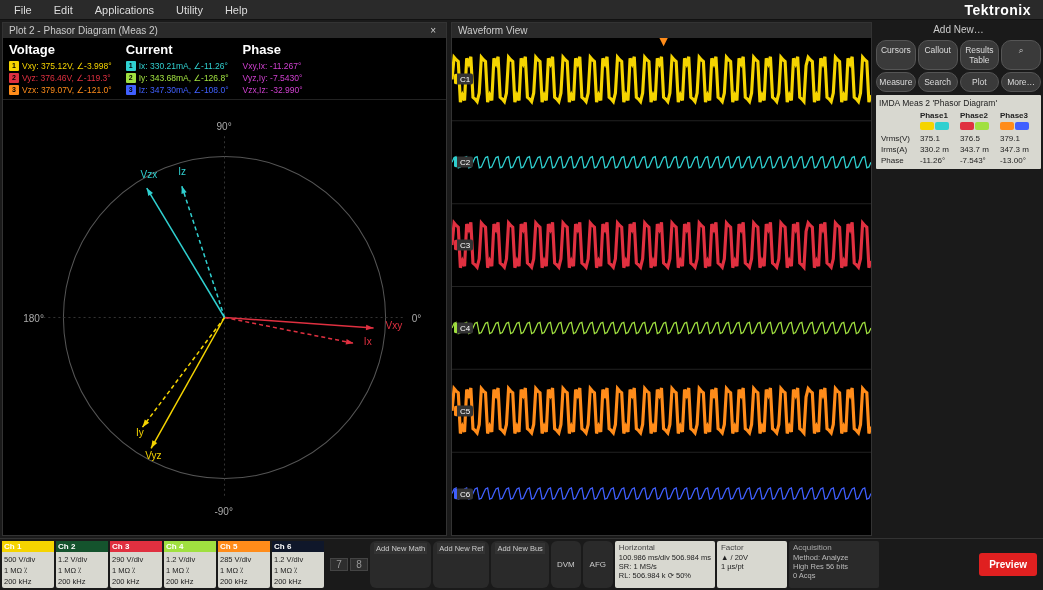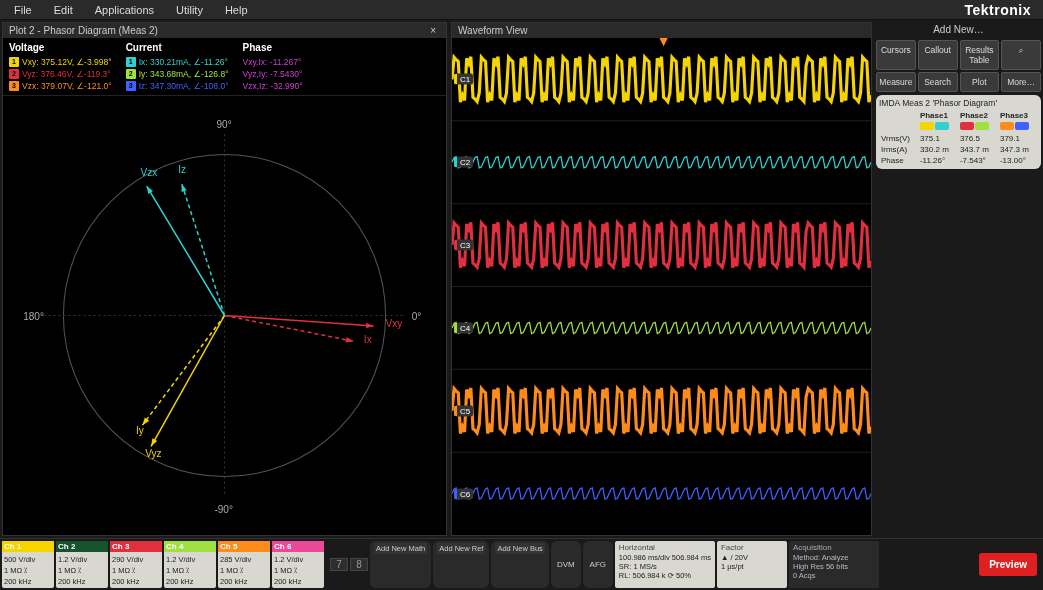--- a/index.html
+++ b/index.html
@@ -11,39 +11,39 @@
   .logo { font-weight: bold; font-size: 14px; color: #fff; letter-spacing: 0.5px; padding-right: 8px; }
   
   .main-area { flex: 1; display: flex; gap: 4px; padding: 2px; min-height: 0; }
   
   .left-panel { width: 445px; display: flex; flex-direction: column; background: #000; border: 1px solid #333; }
   .panel-title { background: #2a2a2a; padding: 2px 6px; font-size: 10px; display: flex; justify-content: space-between; align-items: center; }
   .close-x { cursor: pointer; padding: 0 4px; }
   
   .readouts { display: flex; gap: 14px; padding: 4px 6px; background: #000; border-bottom: 1px solid #222; font-size: 8.5px; }
   .readout-col { display: flex; flex-direction: column; gap: 2px; }
-  .readout-header { color: #fff; font-weight: bold; margin-bottom: 2px; font-size: 10px; }
+  .readout-header { color: #fff; font-weight: bold; margin-bottom: 2px; font-size: 13px; }
   .readout-row { display: flex; align-items: center; gap: 3px; white-space: nowrap; }
   .chip { width: 10px; height: 10px; display: inline-block; border-radius: 1px; font-size: 7px; text-align: center; line-height: 10px; color:#000; font-weight:bold; }
   
   .phasor-area { flex: 1; position: relative; background: #000; }
   .phasor-svg { width: 100%; height: 100%; }
   
   .center-panel { flex: 1; display: flex; flex-direction: column; background: #000; border: 1px solid #333; min-width: 0; }
   .waveform-area { flex: 1; position: relative; background: #000; overflow: hidden; }
   .wf-svg { width: 100%; height: 100%; }
   .ch-badge { position: absolute; left: 2px; background: #333; color: #fff; font-size: 8px; padding: 1px 3px; border-radius: 2px; }
   
   .right-panel { width: 165px; display: flex; flex-direction: column; gap: 3px; }
   .add-new { text-align: center; font-size: 10px; color: #ccc; padding: 2px 0; }
   .btn-grid { display: grid; grid-template-columns: repeat(4, 1fr); gap: 2px; }
-  .side-btn { background: #3a3a3a; border: 1px solid #555; padding: 4px 2px; font-size: 8.5px; text-align: center; cursor: pointer; color: #ddd; border-radius: 2px; }
+  .side-btn { background: #3a3a3a; border: 1px solid #555; padding: 4px 2px; font-size: 8.5px; text-align: center; cursor: pointer; color: #ddd; border-radius: 10px; }
   .side-btn:last-child { display:flex; align-items:center; justify-content:center;text-align:center; }
   
-  .results-box { background: #d8d8d0; color: #222; padding: 3px; font-size: 8px; border-radius: 6px; }
+  .results-box { background: #d8d8d0; color: #222; padding: 3px; font-size: 8px; border-radius: 1px; }
   .results-title { font-size: 8.5px; margin-bottom: 2px; color: #222; }
   .results-table { width: 100%; border-collapse: collapse; }
   .results-table th, .results-table td { padding: 1px 2px; text-align: left; font-size: 8px; }
   .phase-chip { display: inline-block; width: 28px; height: 8px; border-radius: 2px; }
   
   .bottom-bar { height: 52px; background: #1a1a1a; display: flex; gap: 2px; padding: 2px; border-top: 1px solid #333; align-items: stretch; }
   .ch-tile { width: 52px; background: #d8d8d0; color: #222; font-size: 7.5px; padding: 2px; border-radius: 2px; display: flex; flex-direction: column; justify-content: space-between; }
   .ch-tile-head { font-weight: bold; color: #fff; padding: 1px 2px; margin: -2px -2px 1px -2px; font-size: 8px; }
   .ch-math { display:flex; align-items:center; gap:2px; margin-left:4px; }
   .ch-btn { width: 18px; background: #2e2e2e; color: #999; display:flex; align-items:center; justify-content:center; font-size:10px; border:1px solid #444; }
@@ -289,21 +289,21 @@
         <div>1 MΩ  ⁒</div>
         <div>200 kHz</div>
       </div>
       <div class="ch-tile">
         <div class="ch-tile-head" style="background:#ff8c1a">Ch 5</div>
         <div>285 V/div</div>
         <div>1 MΩ  ⁒</div>
         <div>200 kHz</div>
       </div>
       <div class="ch-tile">
-        <div class="ch-tile-head" style="background:#ec4899">Ch 6</div>
+        <div class="ch-tile-head" style="background:#0f172a">Ch 6</div>
         <div>1.2 V/div</div>
         <div>1 MΩ  ⁒</div>
         <div>200 kHz</div>
       </div>
     </div>
   <div class="ch-math">
     <div class="ch-btn">7</div>
     <div class="ch-btn">8</div>
   </div>
   <div class="group-tile">

